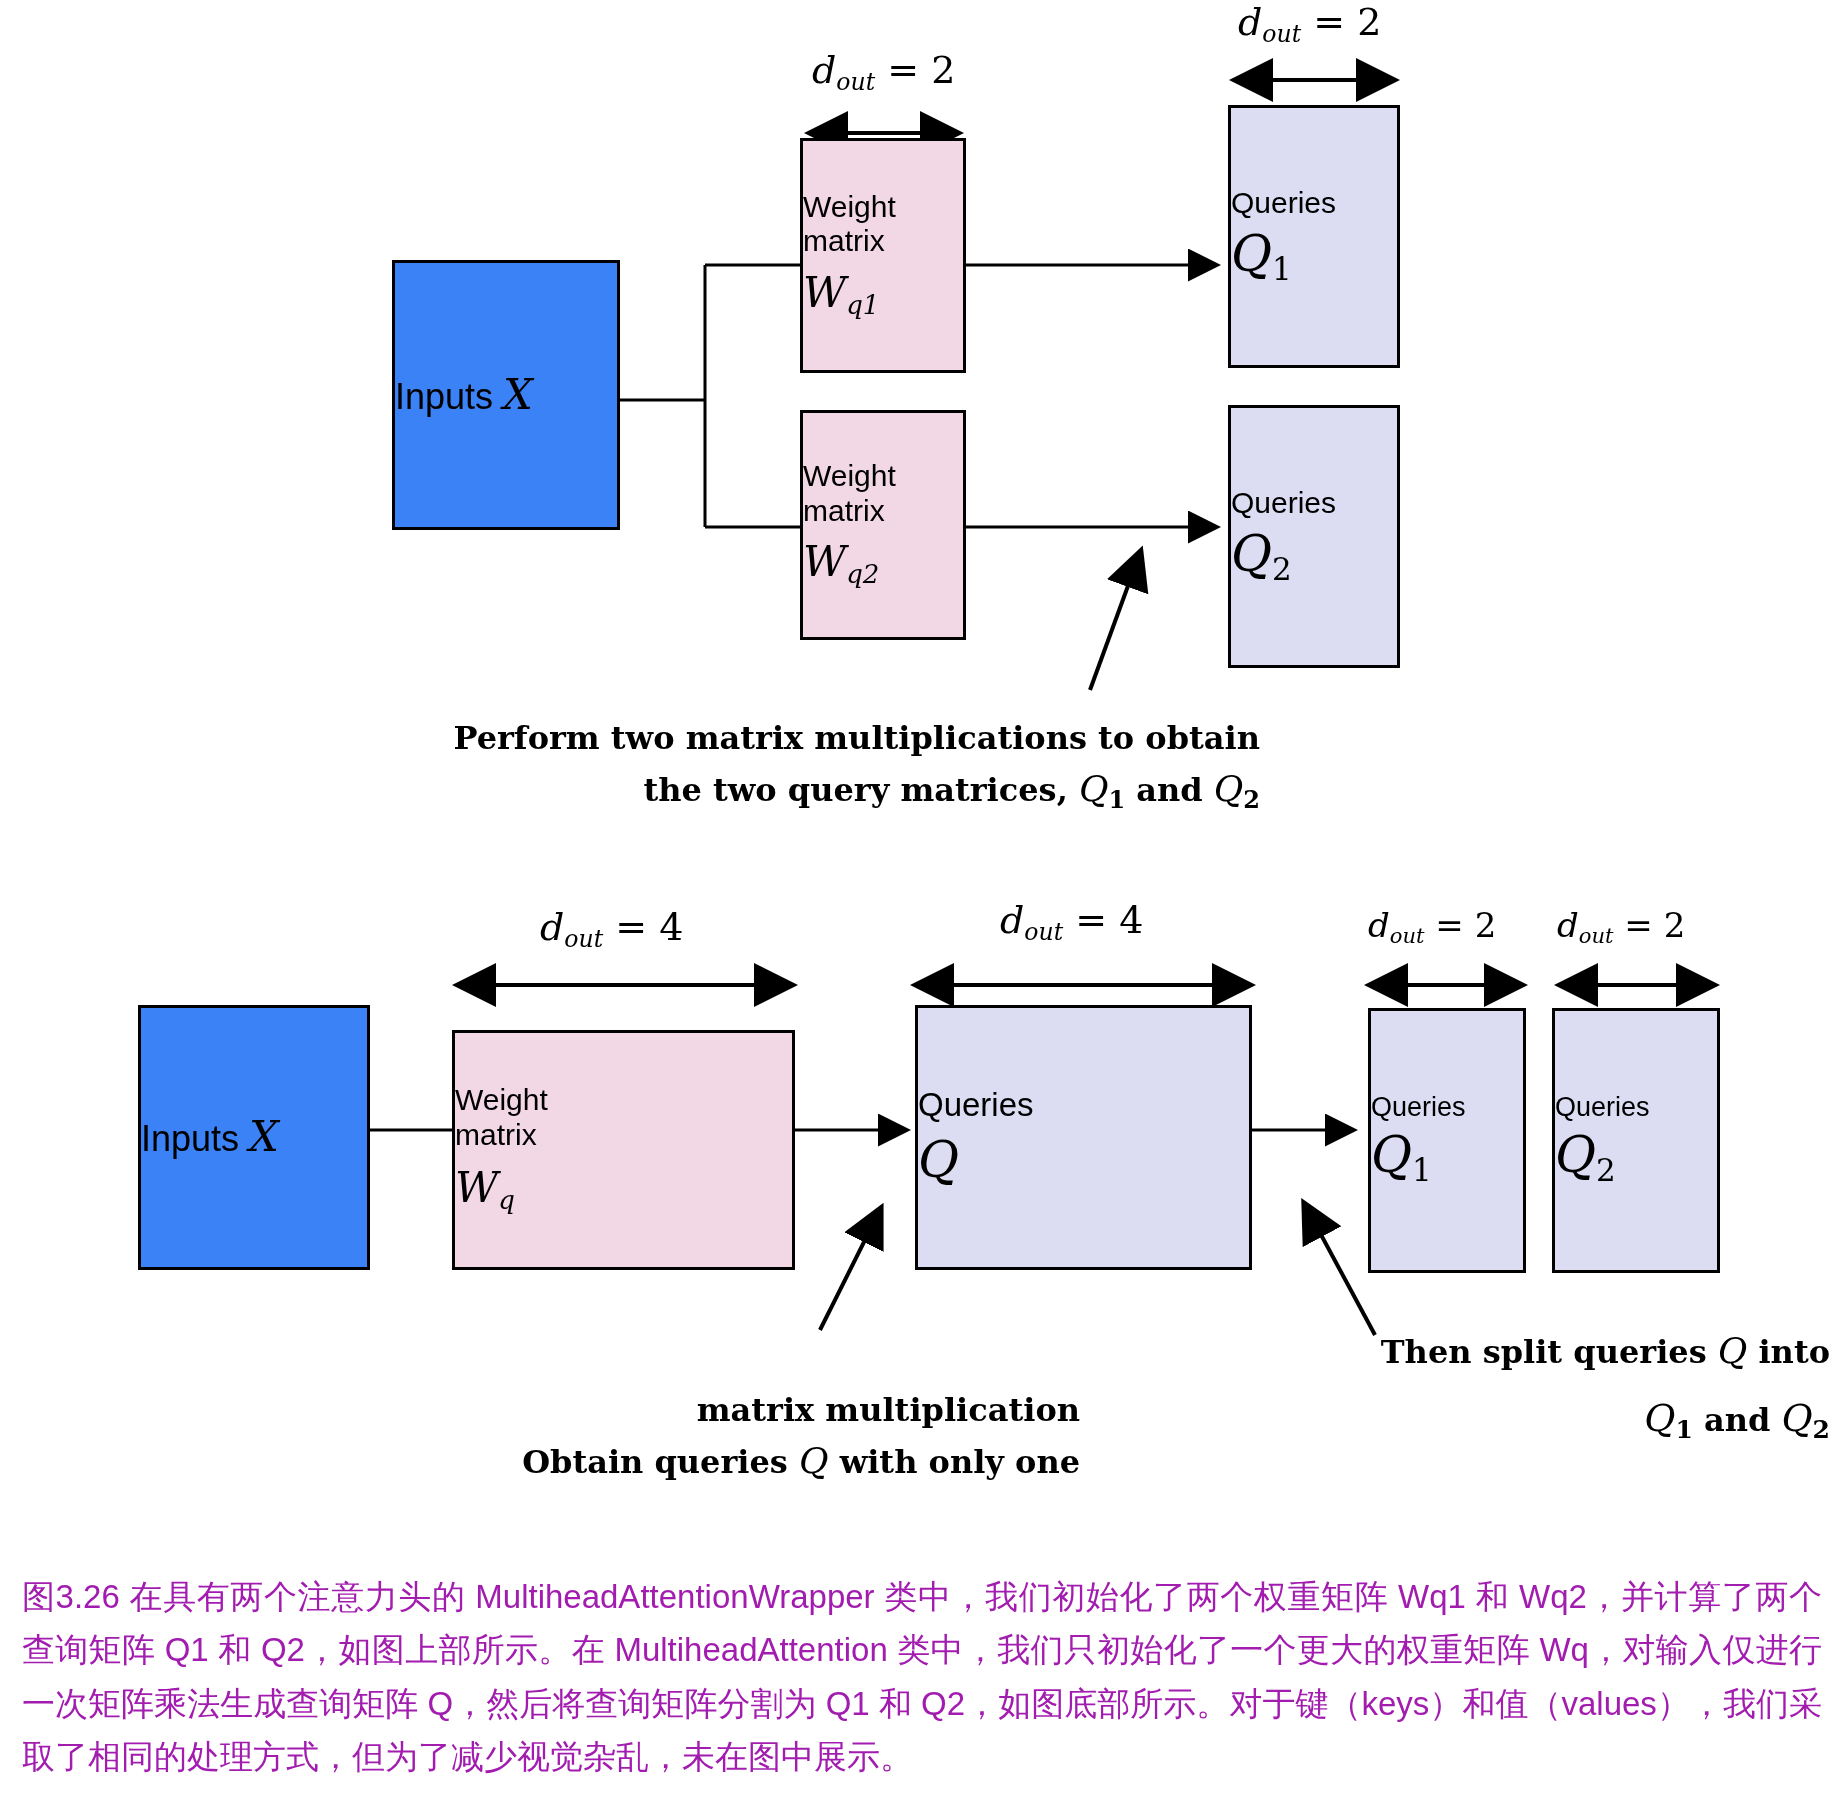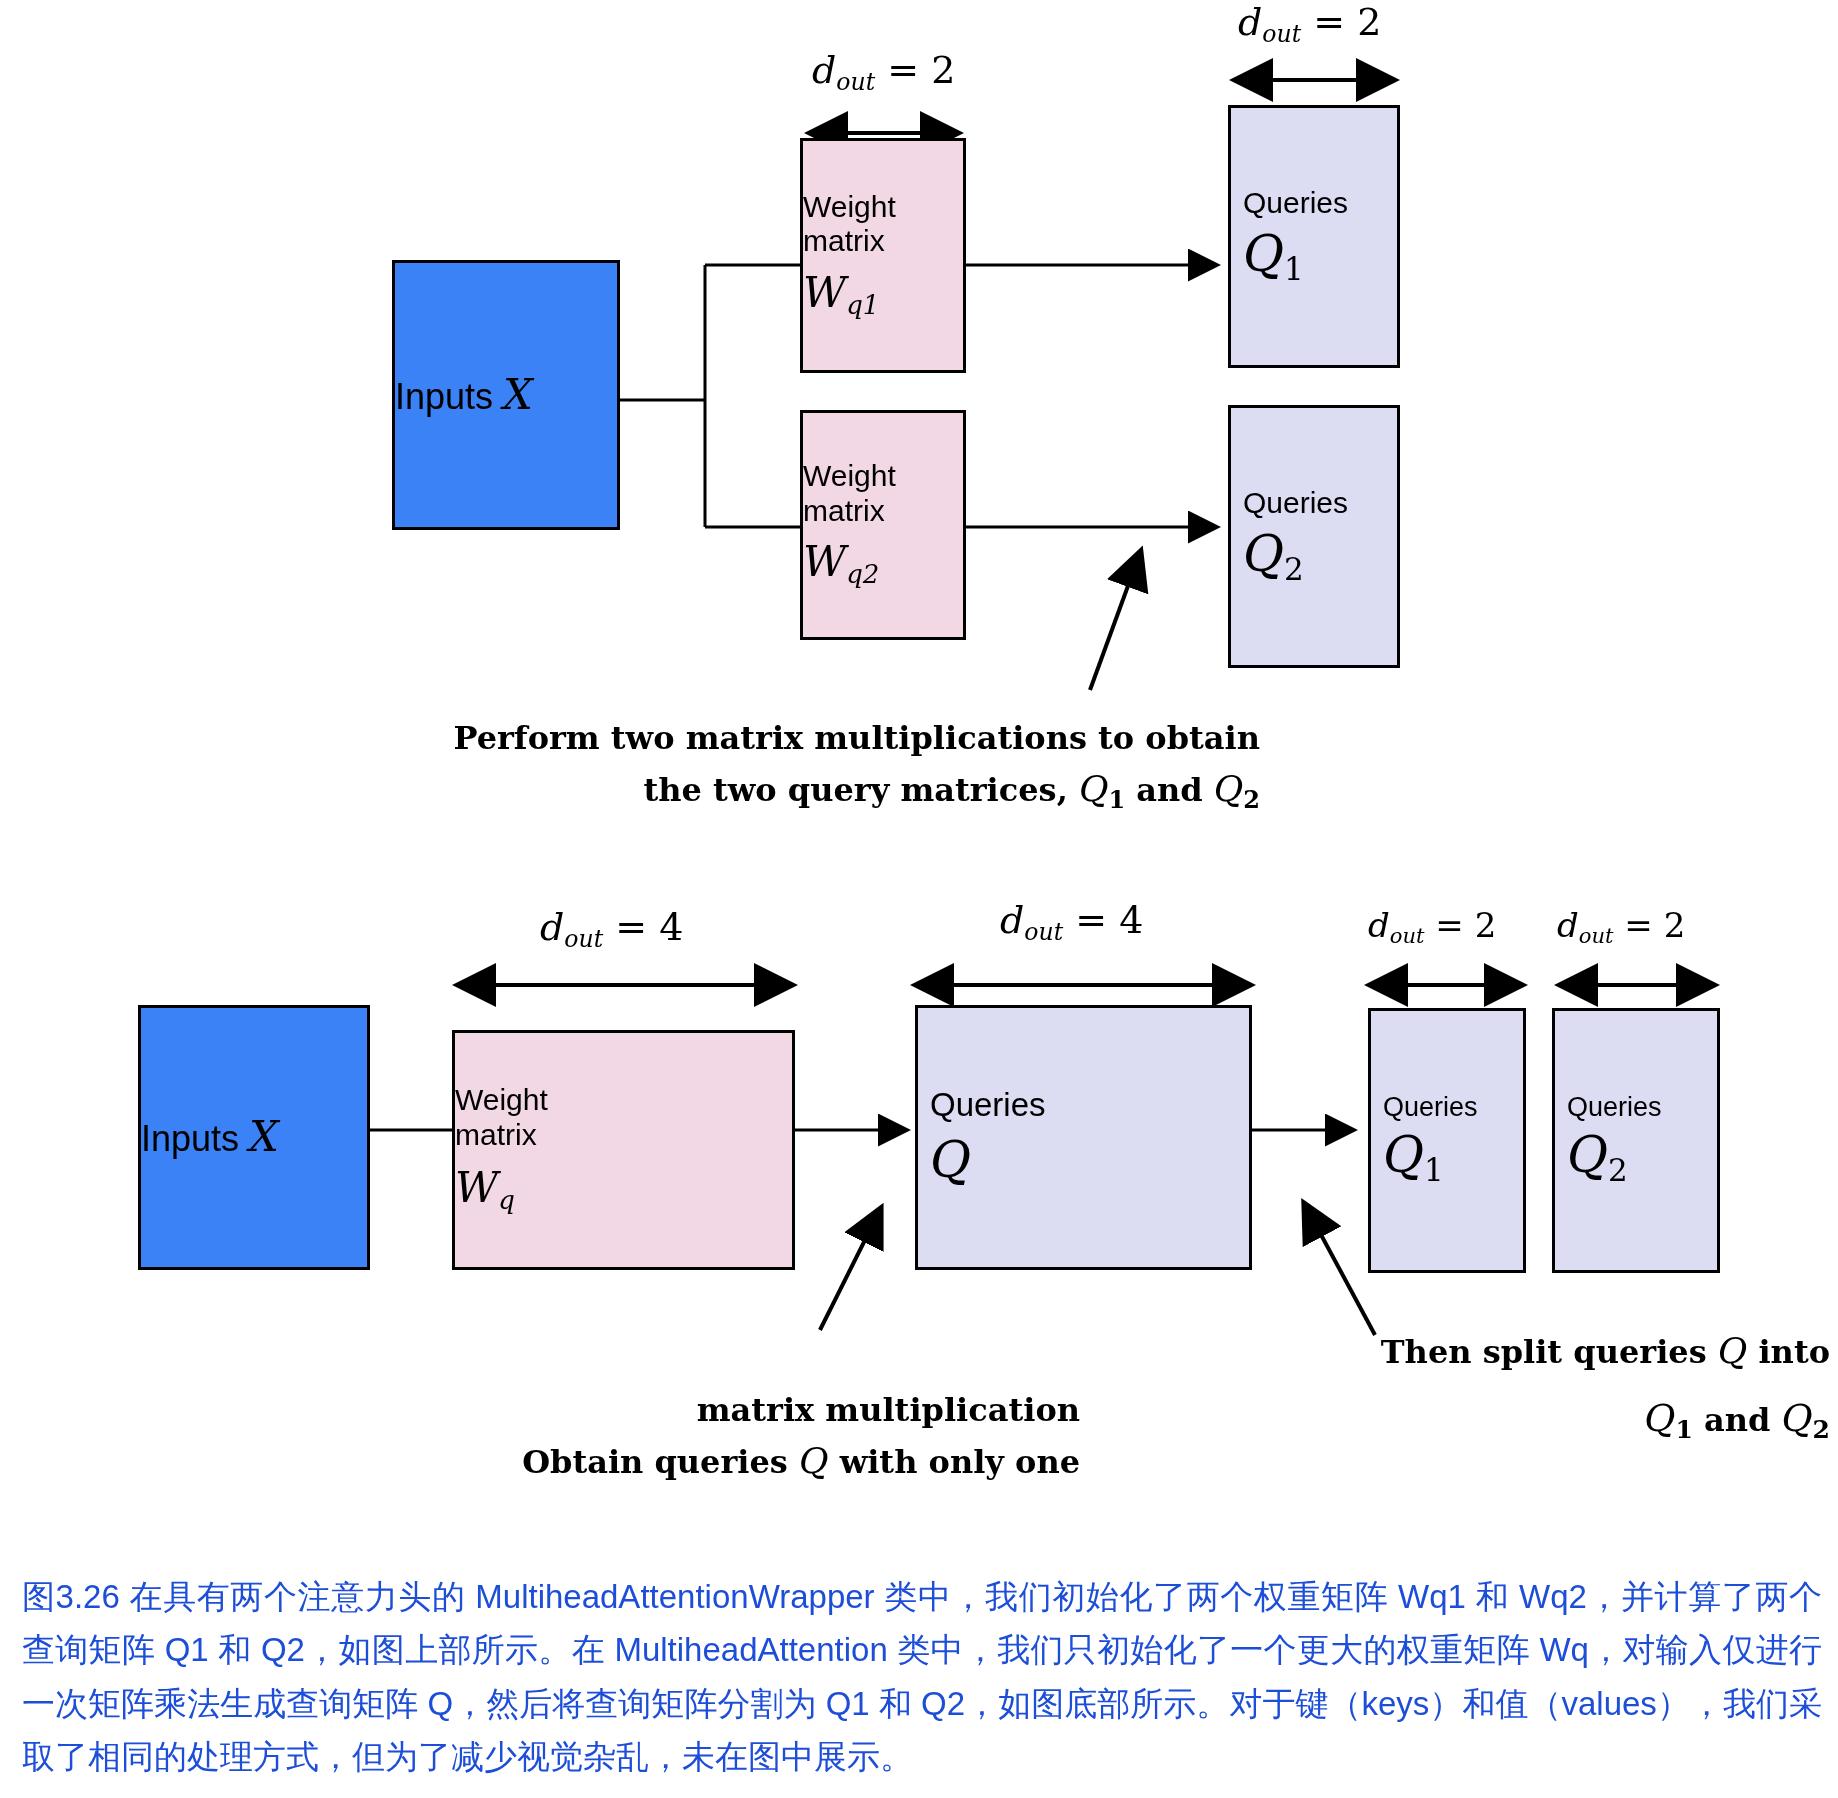--- a/index.html
+++ b/index.html
@@ -27,21 +27,21 @@
     box-sizing: border-box;
     display: flex;
     flex-direction: column;
     align-items: flex-start;
     justify-content: center;
     text-align: center;
     line-height: 1.15;
   }
   .box-green { background: #3b82f6; }
   .box-pink  { background: #f2d8e4; }
-  .box-lav   { background: #dcdcf2; padding-left: 12px; }
+  .box-lav   { background: #dcdcf2; }
 
   .lbl {
     font-size: 30px;
     font-family: "Liberation Sans", sans-serif;
   }
   .lbl-sm { font-size: 27px; }
   .math {
     font-family: "DejaVu Serif", serif;
     font-style: italic;
     font-size: 42px;
@@ -80,21 +80,21 @@
     margin-top: 24px;
   }
   .cn-caption {
     position: absolute;
     left: 22px;
     top: 1570px;
     width: 1800px;
     font-family: "Liberation Sans", sans-serif;
     font-size: 33px;
     line-height: 1.62;
-    color: #1d4ed8;
+    color: #a21caf;
     text-align: justify;
   }
   svg.lines {
     position: absolute;
     left: 0; top: 0;
     width: 1838px;
     height: 1798px;
     pointer-events: none;
   }
 </style>

